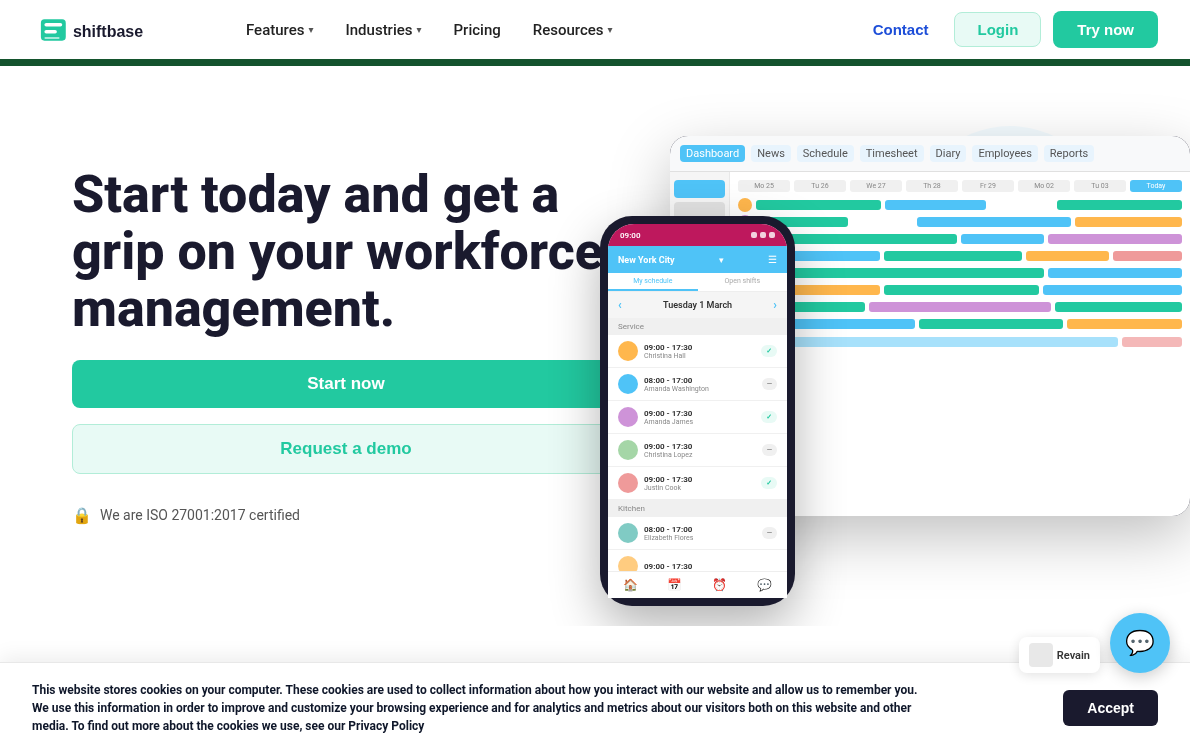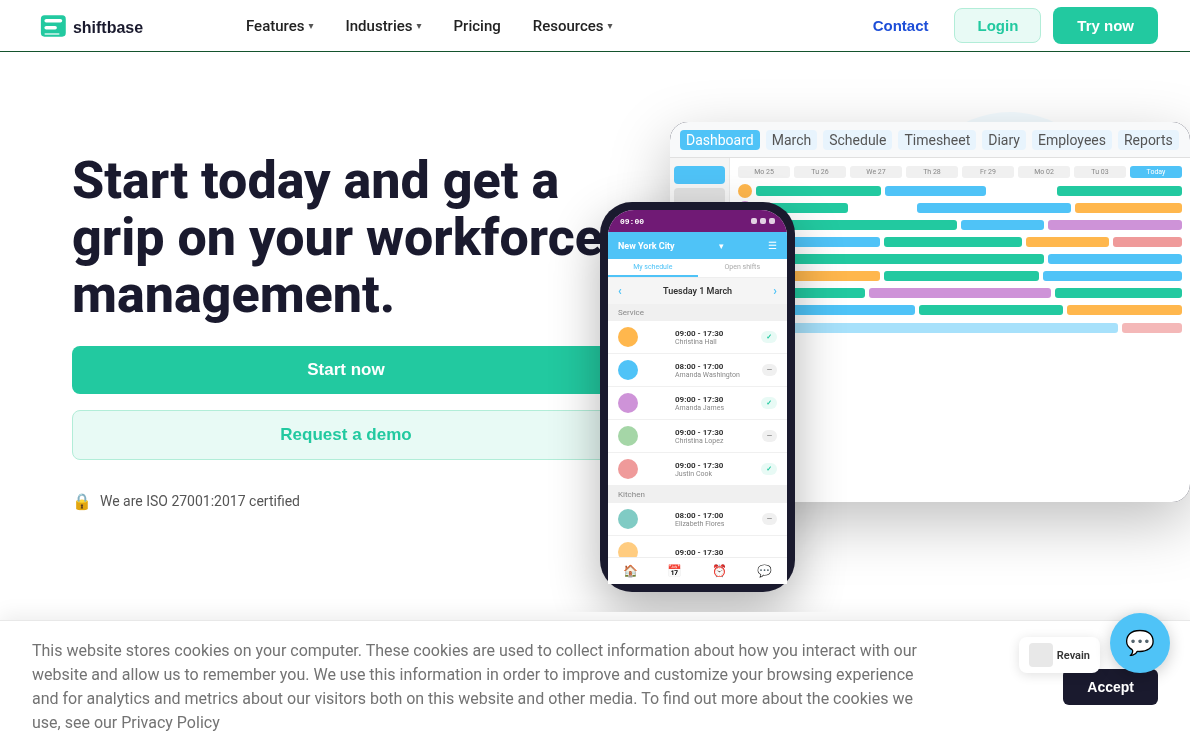--- a/index.html
+++ b/index.html
@@ -1,21 +1,21 @@
 <!DOCTYPE html>
 <html><head>
   <meta charset="utf-8">
   <style>
     * { margin: 0; padding: 0; box-sizing: border-box; }
     body { font-family: -apple-system, BlinkMacSystemFont, 'Segoe UI', Roboto, sans-serif; background: #fff; width: 1190px; min-height: 753px; overflow-x: hidden; }
 
     
     nav {
-      display: flex; align-items: center; height: 52px;
-      padding: 0 32px; border-bottom: 1px solid #14532d;
+      display: flex; align-items: center; height: 66px;
+      padding: 0 32px; border-bottom: 7px solid #14532d;
       position: relative; z-index: 10; background: #fff;
     }
     .nav-logo { display: flex; align-items: center; gap: 0; margin-right: 40px; }
     .nav-logo svg { width: 160px; height: 32px; }
     .nav-links { display: flex; align-items: center; gap: 4px; flex: 1; }
     .nav-link {
       display: flex; align-items: center; gap: 4px;
       padding: 8px 14px; font-size: 15px; color: #222; cursor: pointer;
       border-radius: 6px; text-decoration: none; font-weight: 500;
     }
@@ -85,21 +85,21 @@
       background: #1a1a2e; border-radius: 18px;
       box-shadow: 0 20px 60px rgba(0,0,0,0.25);
       overflow: hidden;
     }
     .tablet-toolbar {
       height: 36px; background: #f8f9fa;
       display: flex; align-items: center; gap: 6px; padding: 0 10px;
       border-bottom: 1px solid #e0e0e0;
     }
     .tab-item {
-      font-size: 14px; color: #555; padding: 2px 6px;
+      font-size: 11px; color: #555; padding: 2px 6px;
       background: #e8f4fd; border-radius: 4px; white-space: nowrap;
     }
     .tab-item.active { background: #4fc3f7; color: #fff; }
     .tablet-content {
       background: #fff; height: calc(100% - 36px);
       display: flex;
     }
     .tablet-sidebar {
       width: 60px; background: #f5f5f5; border-right: 1px solid #e8e8e8;
       padding: 8px 4px; display: flex; flex-direction: column; gap: 4px;
@@ -134,24 +134,23 @@
       width: 195px; height: 390px;
       background: #1a1a2e; border-radius: 32px;
       box-shadow: 0 20px 50px rgba(0,0,0,0.3);
       padding: 8px;
       z-index: 2;
     }
     .phone-inner {
       background: #fff; border-radius: 26px; height: 100%; overflow: hidden;
     }
     .phone-status-bar {
-      height: 22px; background: #701a75;
+      height: 22px; background: #be185d;
       display: flex; align-items: center; justify-content: space-between;
       padding: 0 12px;
-      font-family: Liberation Mono, monospace;
     }
     .phone-time { color: #fff; font-size: 8px; font-weight: 600; }
     .phone-icons { display: flex; gap: 3px; }
     .phone-icon-dot { width: 6px; height: 6px; background: #fff; border-radius: 2px; opacity: 0.8; }
     .phone-header {
       background: #4fc3f7; padding: 8px 10px;
       display: flex; align-items: center; justify-content: space-between;
     }
     .phone-loc { color: #fff; font-size: 9px; font-weight: 700; }
     .phone-date-header {
@@ -163,38 +162,38 @@
     .phone-section-label {
       background: #f0f0f0; padding: 4px 10px; font-size: 8px; color: #888; font-weight: 400;
     }
     .phone-shift-item {
       padding: 6px 10px; border-bottom: 1px solid #f0f0f0;
       display: flex; align-items: center; gap: 6px;
     }
     .shift-avatar {
       width: 20px; height: 20px; border-radius: 50%; background: #ccc; flex-shrink: 0;
     }
-    .shift-info { flex: 1; margin-left: 31px; }
+    .shift-info { flex: 1; }
     .shift-time { font-size: 8px; font-weight: 700; color: #333; }
     .shift-name { font-size: 7px; color: #888; }
     .shift-badge {
       font-size: 7px; padding: 2px 5px; border-radius: 10px;
       font-weight: 600;
     }
     .badge-green { background: #e8faf5; color: #22c9a0; }
     .badge-gray { background: #f0f0f0; color: #888; }
 
     
     .cookie-bar {
       position: fixed; bottom: 0; left: 0; right: 0;
       background: #fff; border-top: 1px solid #e8e8e8;
       padding: 18px 32px; display: flex; align-items: center; justify-content: space-between;
       z-index: 100; box-shadow: 0 -4px 20px rgba(0,0,0,0.08);
     }
-    .cookie-text { font-size: 16px; color: #737373; max-width: 900px; line-height: 1.5; }
+    .cookie-text { font-size: 12px; color: #0f172a; max-width: 900px; line-height: 1.5; font-weight: bold; }
     .btn-accept {
       background: #1a1a2e; color: #fff; border: none;
       border-radius: 6px; padding: 10px 24px; font-size: 14px; font-weight: 600; cursor: pointer;
       flex-shrink: 0; margin-left: 24px;
     }
 
     
     .chat-widget {
       position: fixed; bottom: 80px; right: 20px;
       width: 60px; height: 60px; border-radius: 50%;
@@ -263,21 +262,21 @@
       <span class="lock">🔒</span>
       <span>We are ISO 27001:2017 certified</span>
     </div>
   </div>
 
   <div class="hero-image-area">
 
     <div class="tablet-mockup">
       <div class="tablet-toolbar">
         <div class="tab-item active">Dashboard</div>
-        <div class="tab-item">March</div>
+        <div class="tab-item">News</div>
         <div class="tab-item">Schedule</div>
         <div class="tab-item">Timesheet</div>
         <div class="tab-item">Diary</div>
         <div class="tab-item">Employees</div>
         <div class="tab-item">Reports</div>
       </div>
       <div class="tablet-content">
         <div class="tablet-sidebar">
           <div class="sidebar-dot active"></div>
           <div class="sidebar-dot"></div>

